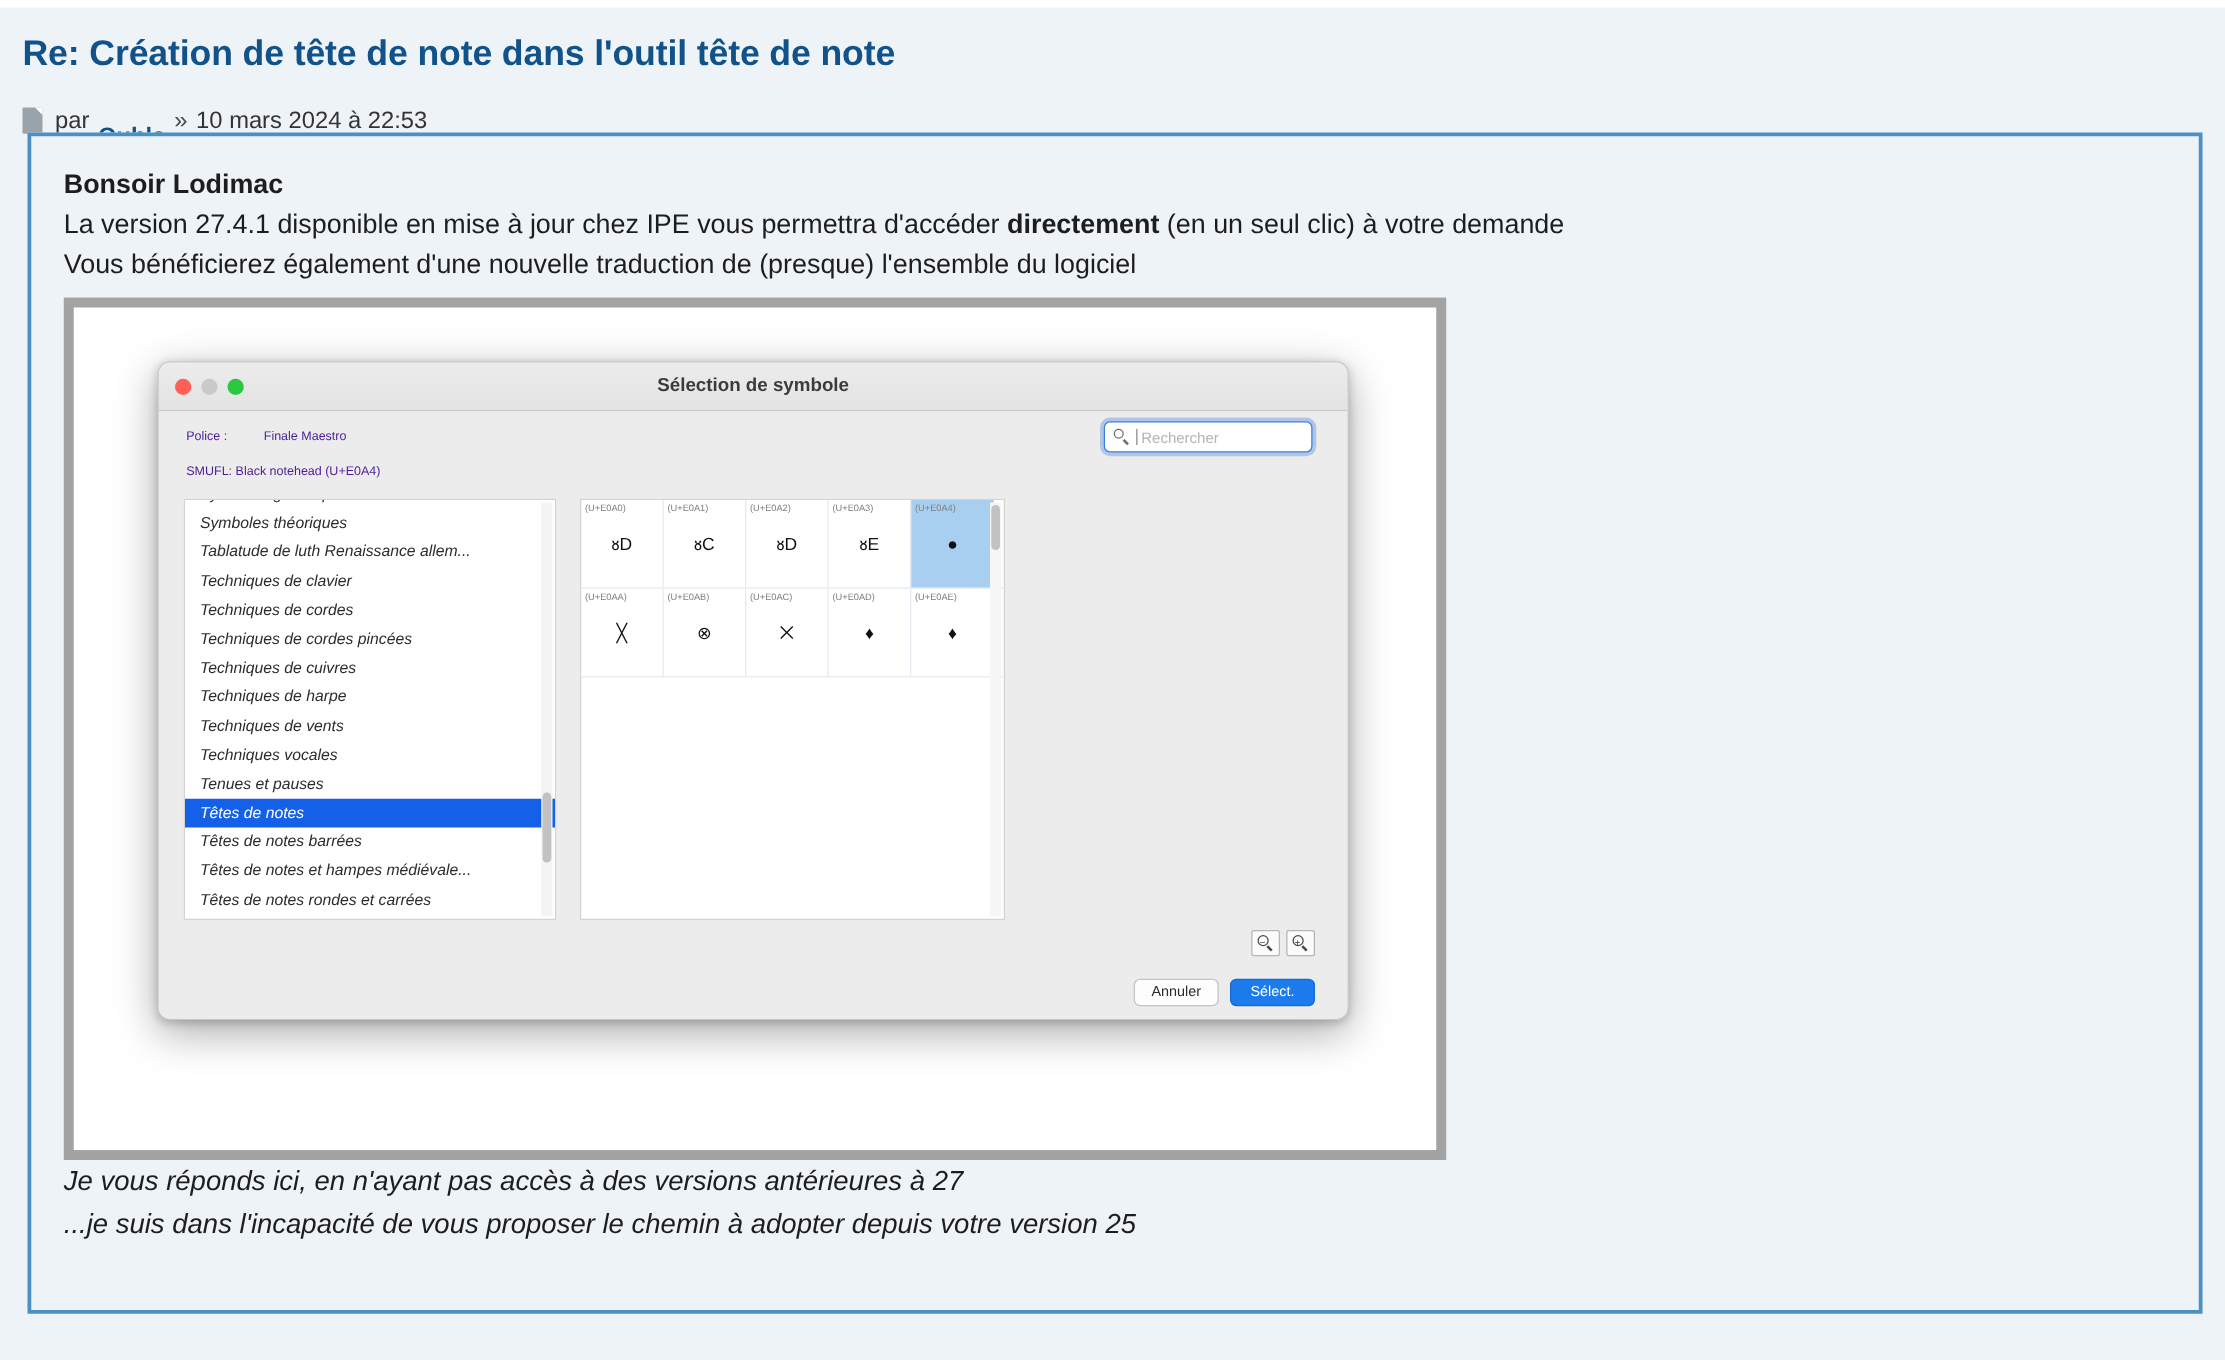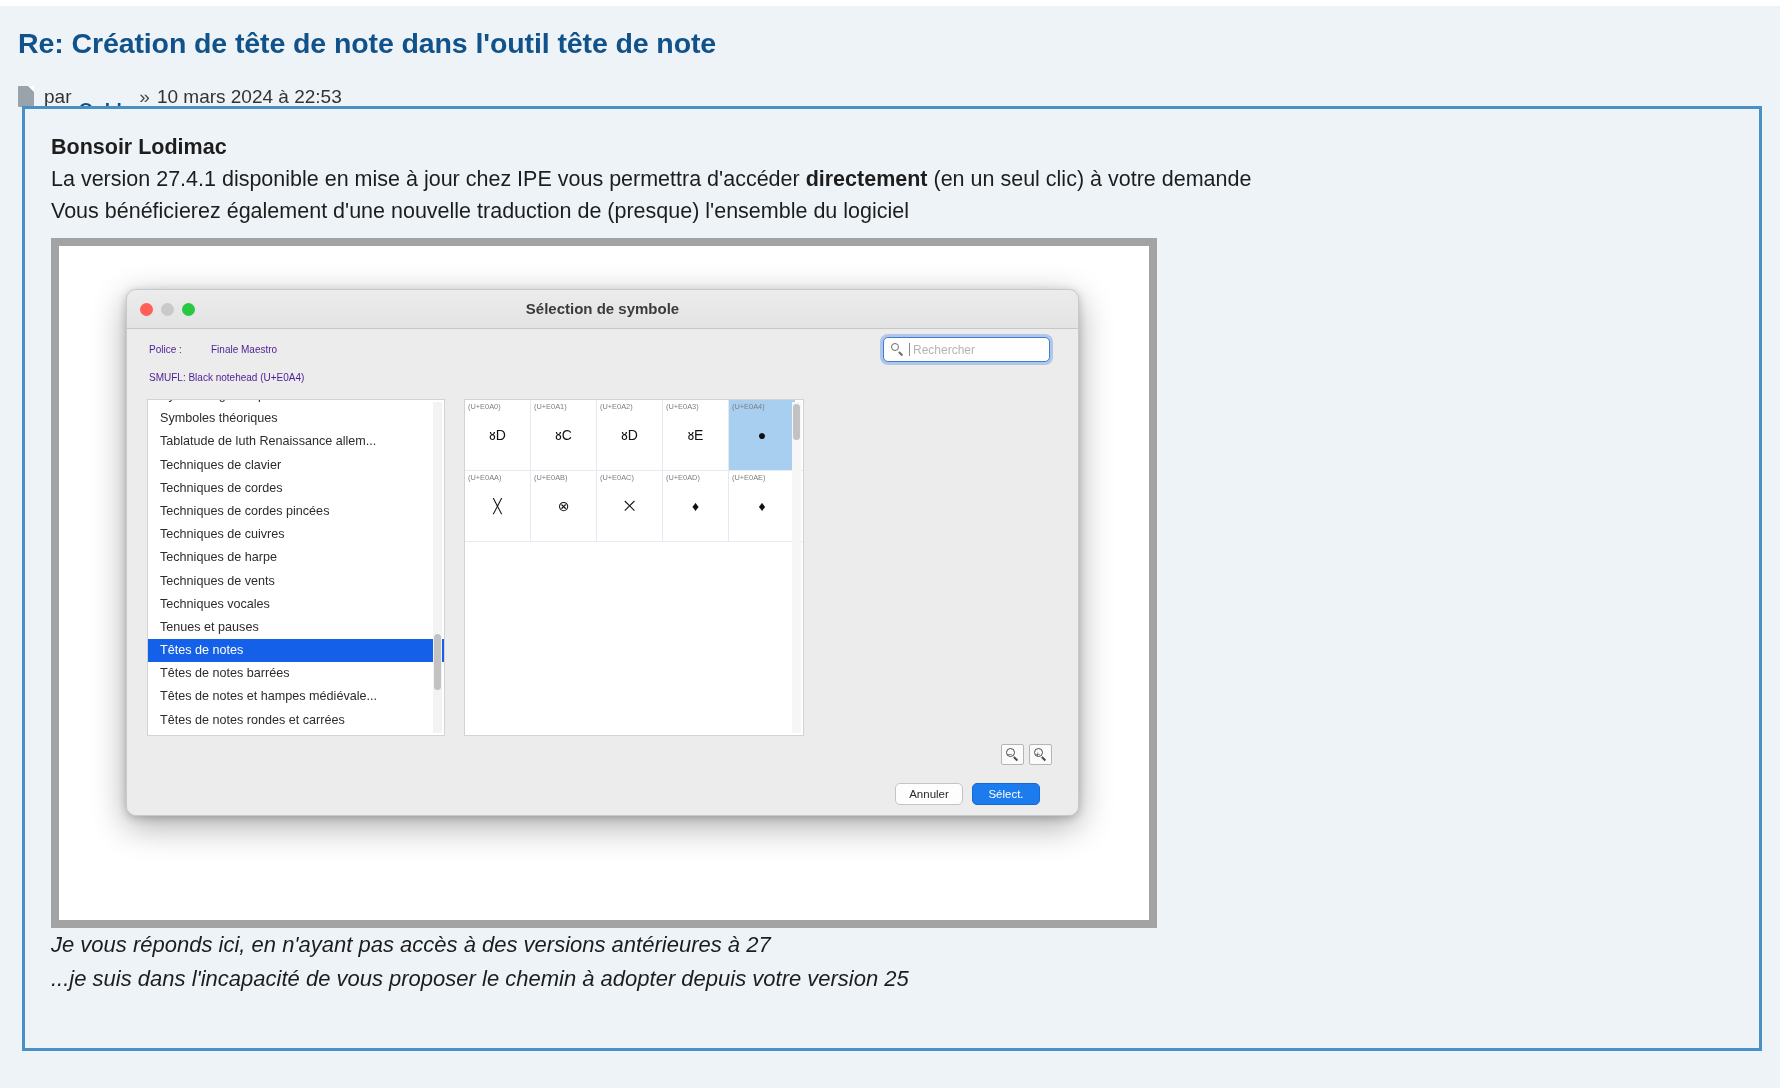--- a/index.html
+++ b/index.html
@@ -222,20 +222,21 @@
     height: 337px;
     background: #ffffff;
     border: 1px solid #d3d3d3;
     box-sizing: border-box;
     overflow: hidden;
   }
   #category-list {
     position: absolute;
     left: 0; right: 0;
     top: -16px;
+    font-style: italic;
   }
   .cat-item {
     height: 23.2px;
     line-height: 23.2px;
     padding-left: 12px;
     font-size: 12.6px;
     color: #2c2c2c;
     white-space: nowrap;
     overflow: hidden;
   }
@@ -354,21 +355,21 @@
     left: 5.5px; top: 6.4px;
     font-size: 8px;
     line-height: 1;
     color: #3a3a3a;
     font-family: "Liberation Sans", sans-serif;
   }
 
   
   #action-buttons {
     position: absolute;
-    right: 38px;
+    right: 26px;
     bottom: 13px;
     display: flex;
     gap: 9px;
   }
   .act-btn {
     height: 22px;
     min-width: 68px;
     border-radius: 5px;
     font-size: 11.5px;
     display: flex;

